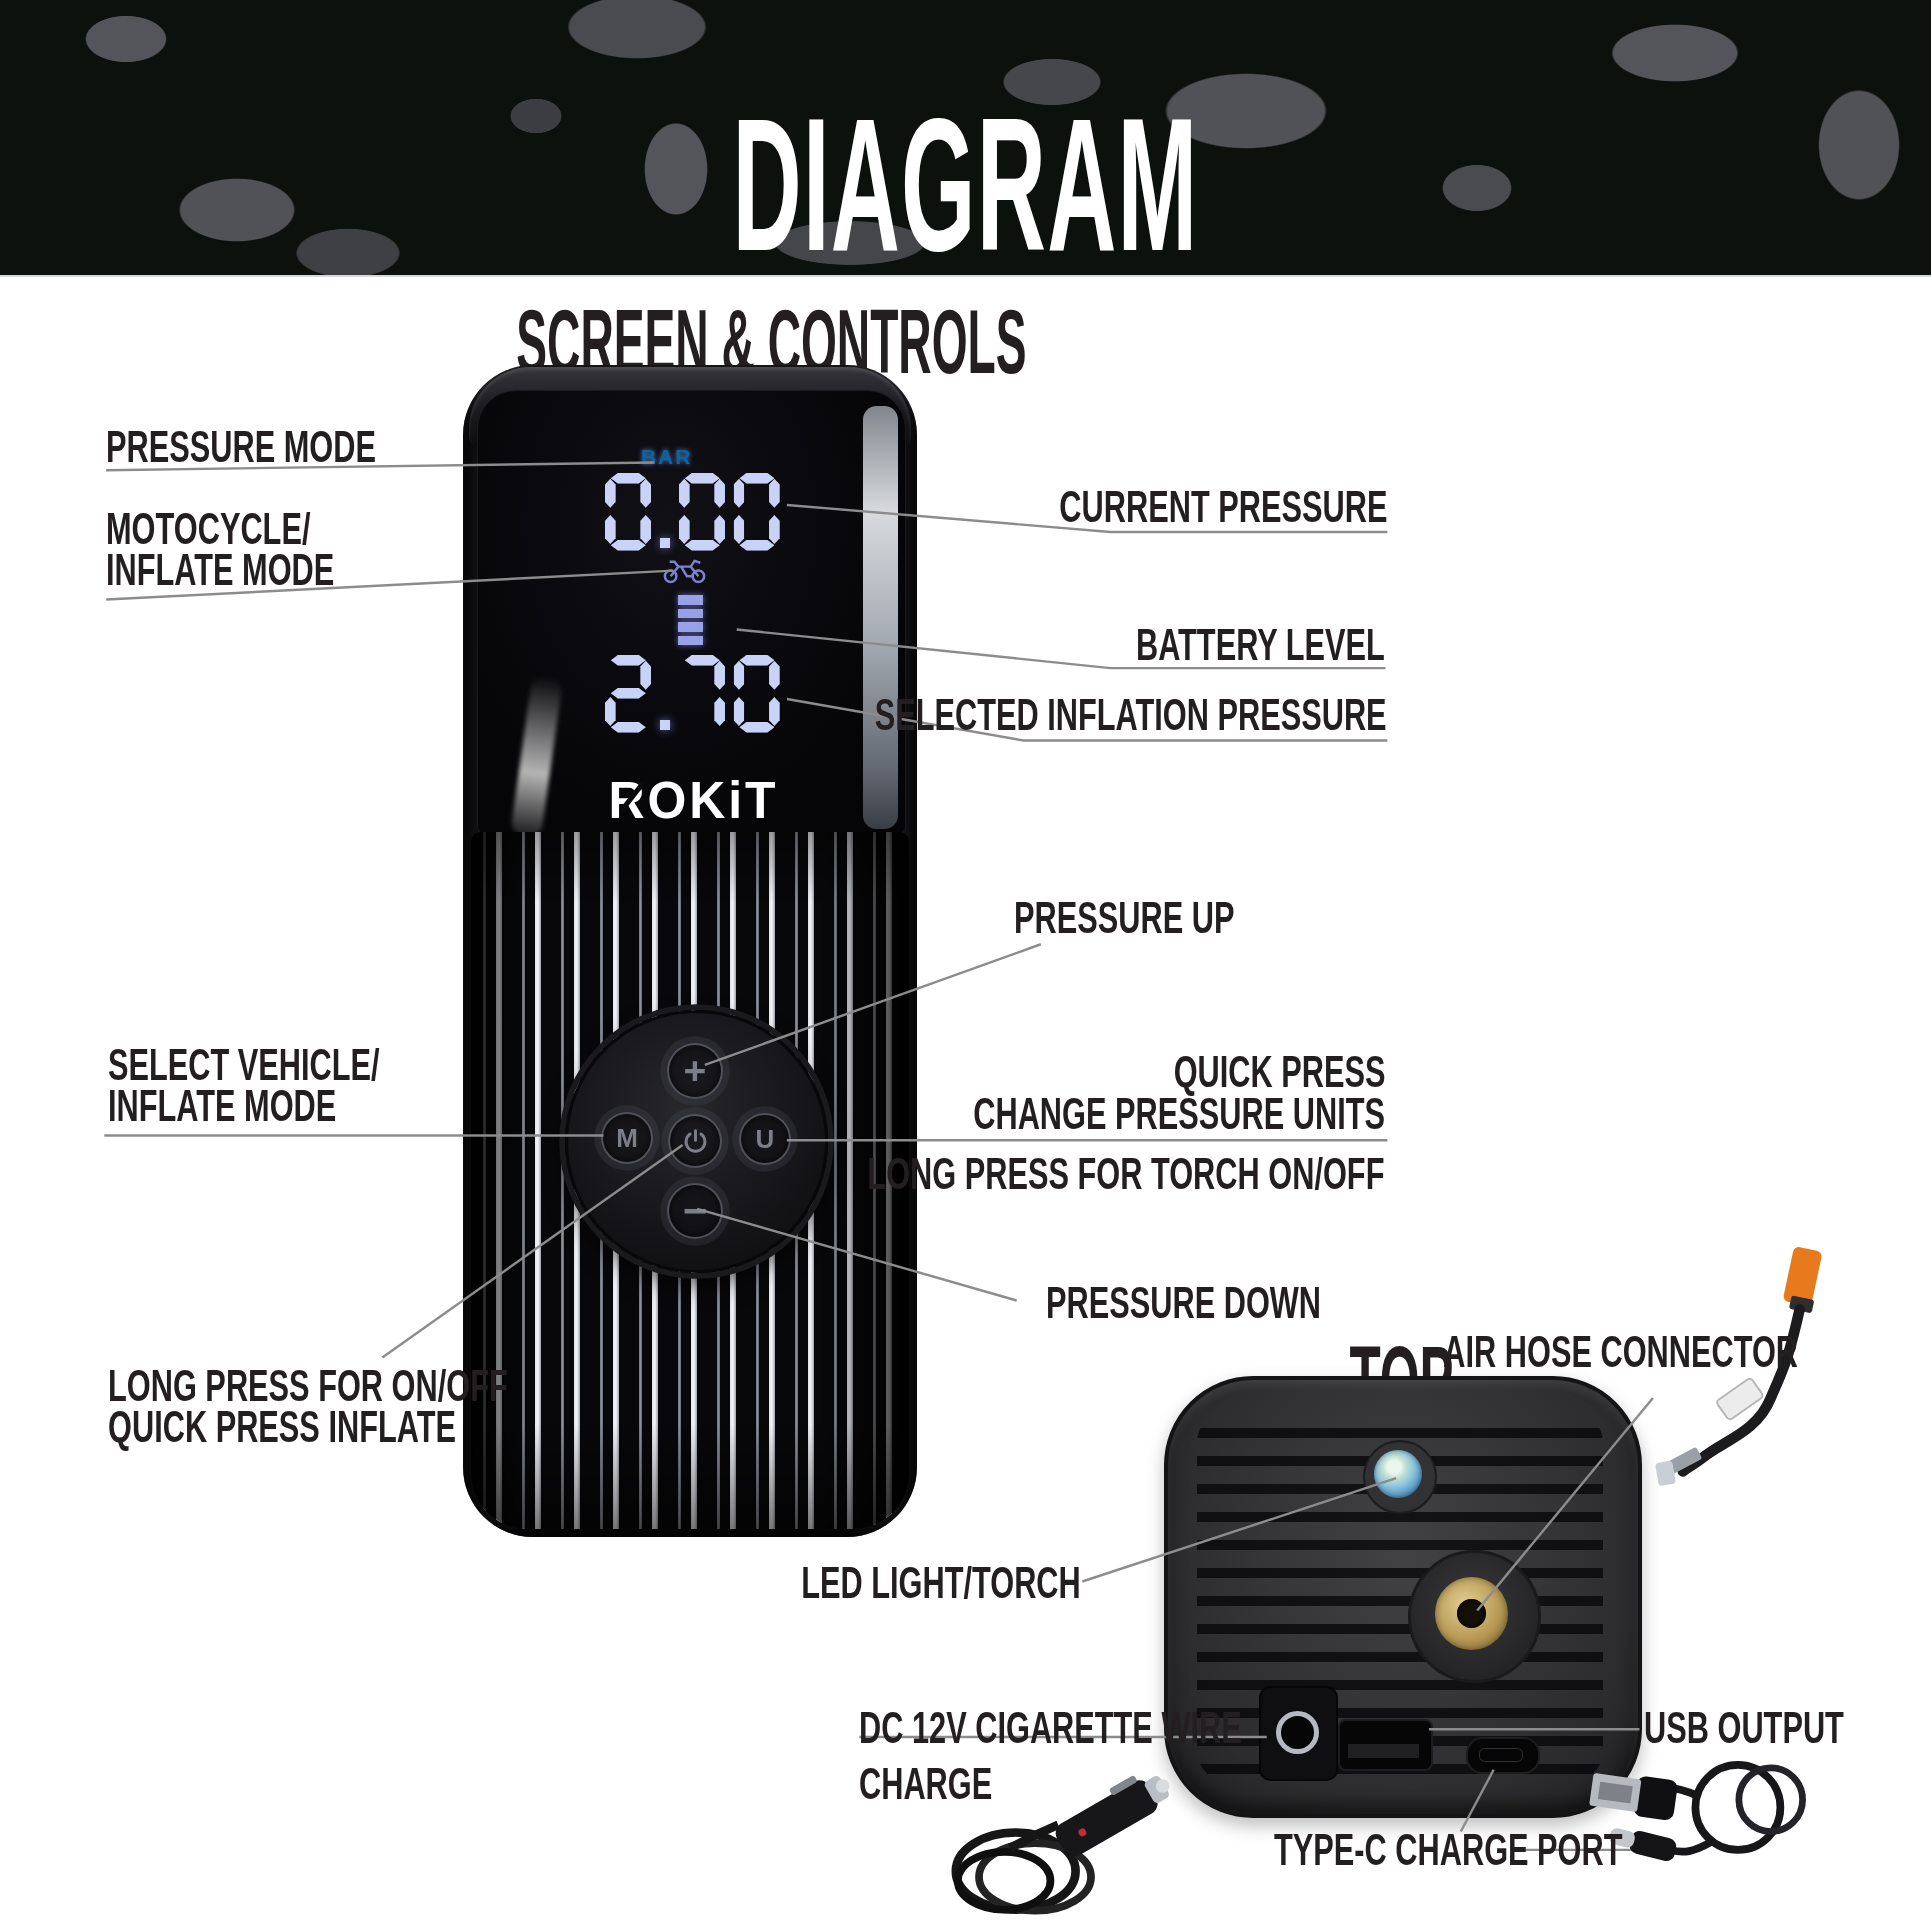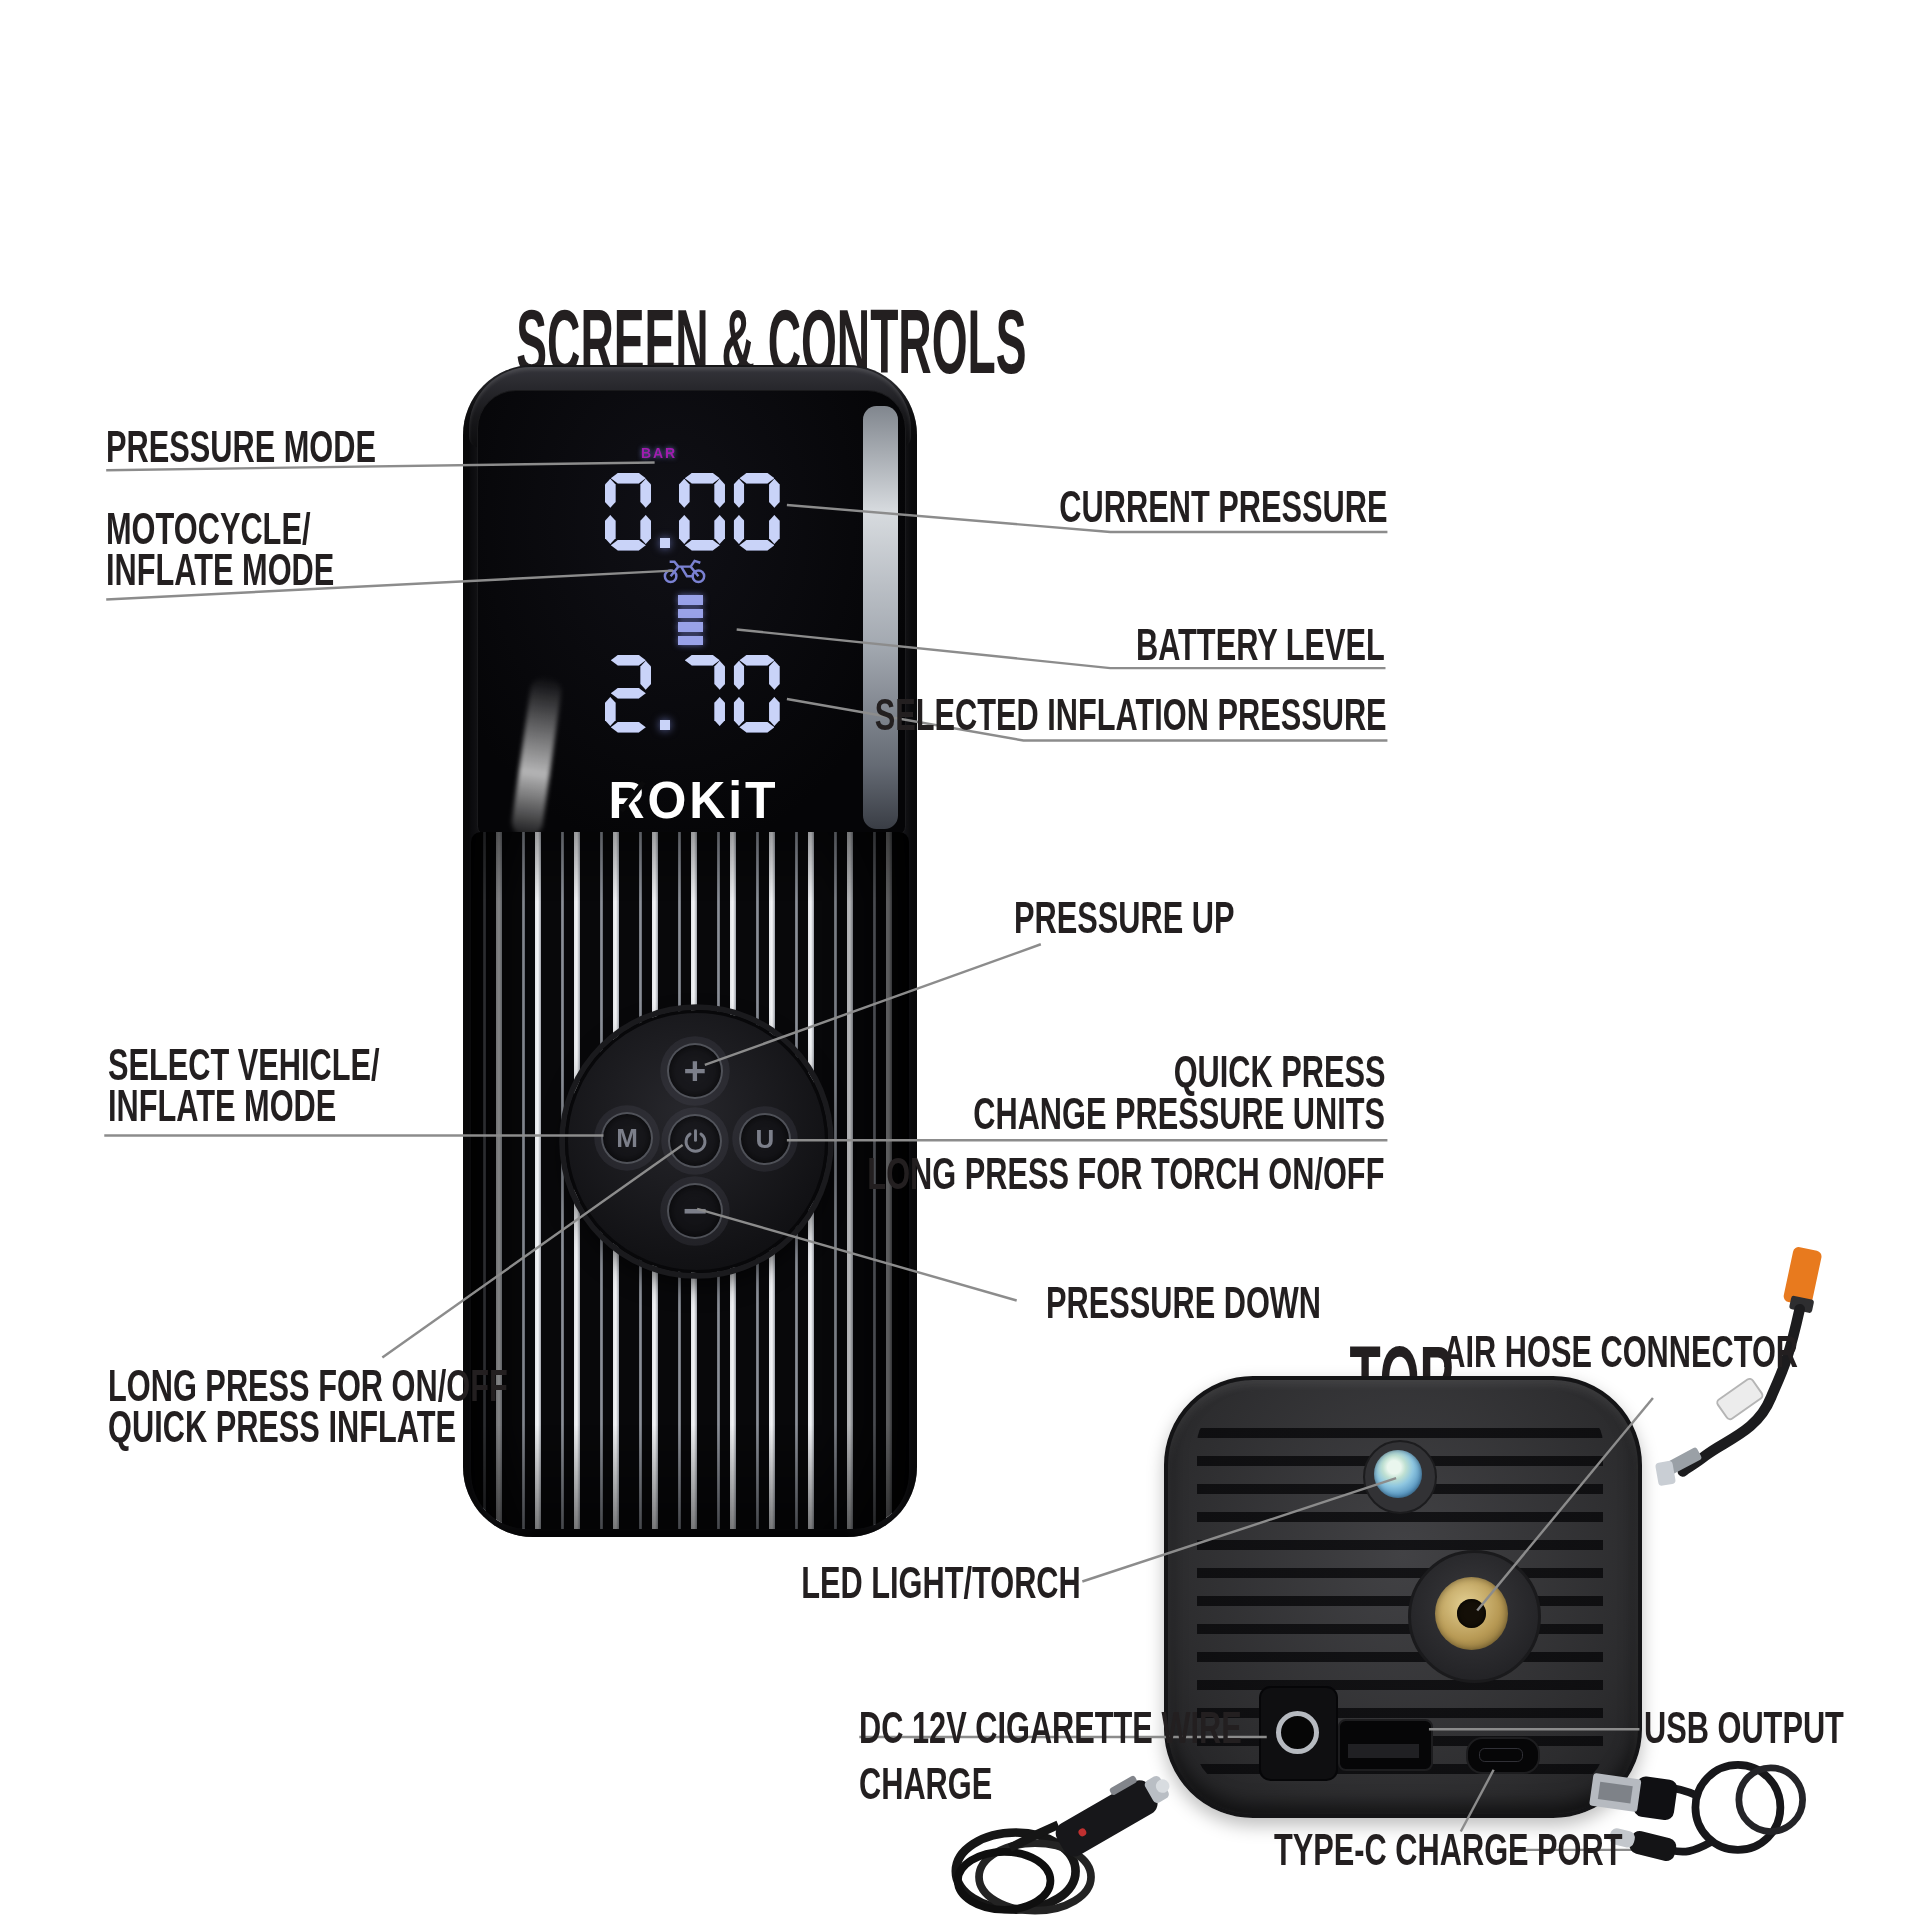--- a/index.html
+++ b/index.html
@@ -52,22 +52,22 @@
     background:linear-gradient(180deg,rgba(255,255,255,0),rgba(255,255,255,.7) 60%,rgba(255,255,255,.08));filter:blur(1.9px);}
   .fd-stripes{position:absolute;left:471px;top:832px;width:438px;height:697px;border-radius:9.7px 9.7px 56px 56px;overflow:hidden;
     background:repeating-linear-gradient(90deg,
       #08080a 0px,#08080a 11.6px,#6a6e76 11.6px,#8a8e96 13.5px,#5a5e66 15.4px,
       #08080a 15.4px,#08080a 25px,#e2e4e8 25px,#f4f5f7 28px,#9fa3ab 31px,#08080a 31px,#08080a 39px);}
   .fd-stripes::after{content:"";position:absolute;inset:0;border-radius:inherit;
     background:linear-gradient(90deg,rgba(0,0,0,.9),rgba(0,0,0,0) 13%,rgba(0,0,0,0) 80%,rgba(0,0,0,.55) 94%,rgba(0,0,0,.9)),
                linear-gradient(180deg,rgba(0,0,0,.35),rgba(0,0,0,0) 10%,rgba(0,0,0,0) 85%,rgba(0,0,0,.5));}
 
   
-  .scr-unit{position:absolute;left:641px;top:445px;width:68px;font-size:14px;font-weight:bold;letter-spacing:1.9px;
-    color:#a21caf;text-shadow:0 0 5.8px rgba(130,140,230,.8);}
+  .scr-unit{position:absolute;left:641px;top:445px;width:68px;font-size:21px;font-weight:bold;letter-spacing:1.9px;
+    color:#0369a1;text-shadow:0 0 5.8px rgba(130,140,230,.8);}
   .sseg{position:absolute;display:flex;align-items:flex-end;gap:8.7px;}
   .sseg-digit{position:relative;width:46px;height:77px;}
   .sg{position:absolute;background:#c9d3f8;box-shadow:0 0 8.7px rgba(140,155,245,.65);opacity:0;}
   .sg.on{opacity:1;}
   .sg-a{left:5.8px;top:0;width:35px;height:10.6px;clip-path:polygon(0 50%,20% 0,80% 0,100% 50%,80% 100%,20% 100%);}
   .sg-g{left:5.8px;top:33px;width:35px;height:10.6px;clip-path:polygon(0 50%,20% 0,80% 0,100% 50%,80% 100%,20% 100%);}
   .sg-d{left:5.8px;top:67px;width:35px;height:10.6px;clip-path:polygon(0 50%,20% 0,80% 0,100% 50%,80% 100%,20% 100%);}
   .sg-f{left:0;top:5.8px;width:10.6px;height:29px;clip-path:polygon(50% 0,100% 20%,100% 80%,50% 100%,0 80%,0 20%);}
   .sg-b{right:0;top:5.8px;width:10.6px;height:29px;clip-path:polygon(50% 0,100% 20%,100% 80%,50% 100%,0 80%,0 20%);}
   .sg-e{left:0;top:42px;width:10.6px;height:29px;clip-path:polygon(50% 0,100% 20%,100% 80%,50% 100%,0 80%,0 20%);}
@@ -109,20 +109,23 @@
   .tv-usba{position:absolute;left:1338px;top:1719px;width:91px;height:48px;border-radius:7.7px;background:#060607;border:2.9px solid #1d1d1f;}
   .tv-usba-tongue{position:absolute;left:1348px;top:1744px;width:71px;height:13.5px;background:#202023;}
   .tv-typec{position:absolute;left:1466px;top:1737px;width:70px;height:33px;border-radius:16.4px;background:#060607;border:2.9px solid #1d1d1f;}
   .tv-typec-pill{position:absolute;left:1479px;top:1748px;width:42px;height:11.6px;border-radius:5.8px;border:1.9px solid #303036;}
 </style>
 </head>
 <body>
 
 <div class="canvas">
 
+  <div class="banner">
+    <div class="banner-title">DIAGRAM</div>
+  </div>
 
   <div class="h-screen">SCREEN &amp; CONTROLS</div>
   <div class="h-top">TOP</div>
 
   <div class="fd-body"></div>
   <div class="fd-cap"></div>
   <div class="fd-screen"></div>
   <div class="fd-chrome"></div>
   <div class="fd-smudge"></div>
   <div class="fd-stripes"></div>

